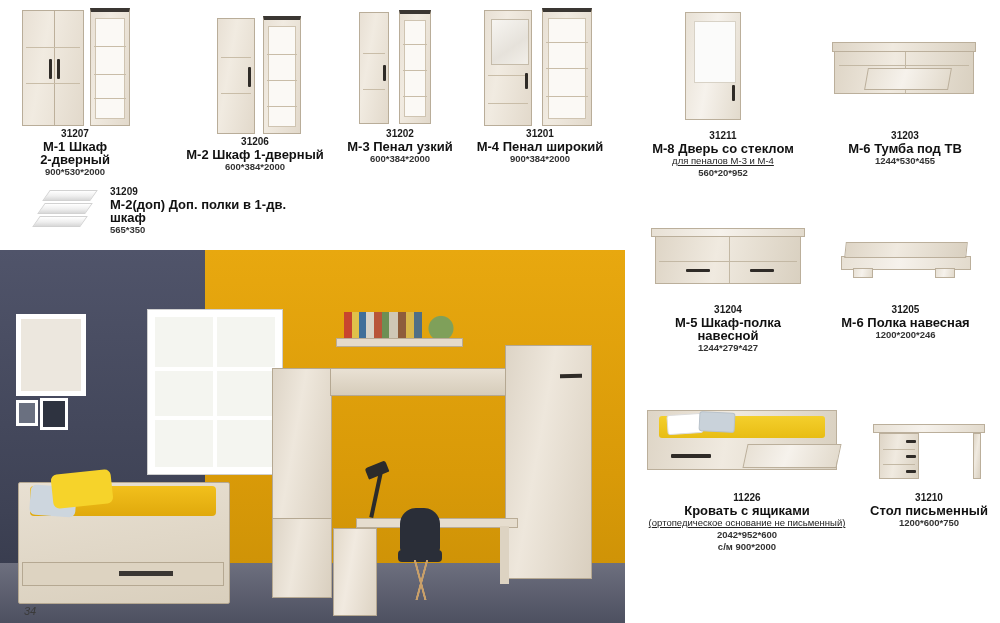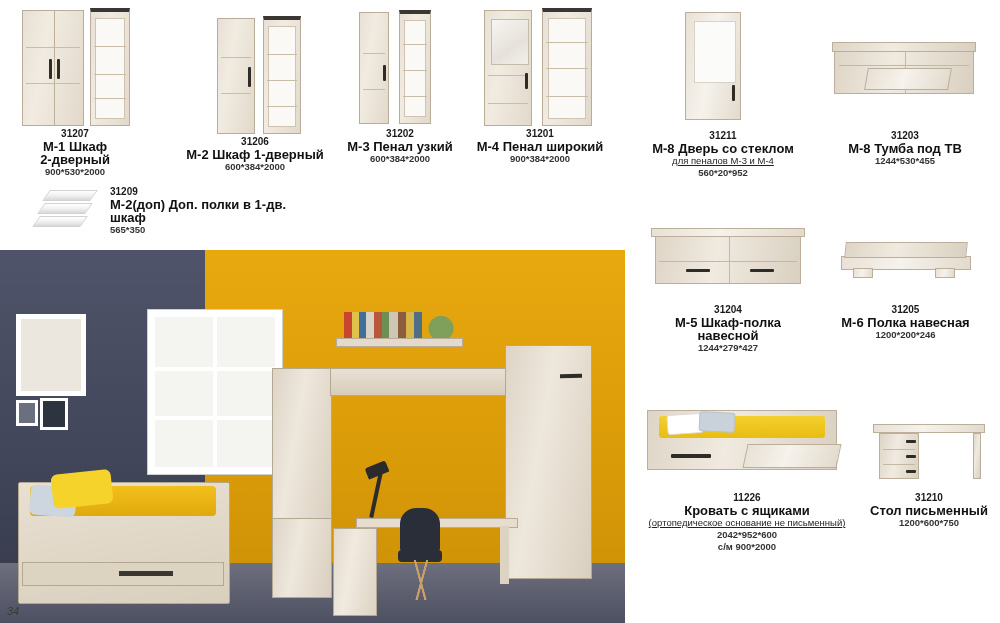--- a/index.html
+++ b/index.html
@@ -302,21 +302,21 @@
     position: absolute; left: 40px; top: 148px; width: 22px; height: 26px;
     background: #2e3340; border: 3px solid #ffffff;
   }
   .ph-frame3 {
     position: absolute; left: 16px; top: 150px; width: 16px; height: 20px;
     background: #6a7080; border: 3px solid #ffffff;
   }
 
   .page-num {
     position: absolute;
-    left: 7px;
+    left: 24px;
     bottom: 6px;
     font-size: 11px;
     color: #3a3a3a;
     font-style: italic;
   }
 
   
   .right-col {
     position: absolute;
     left: 625px;
@@ -535,21 +535,21 @@
     <div class="rc-cell" style="left:195px; top:8px; width:170px;">
       <div class="rc-art" style="height:122px;">
         <div class="box" style="left:14px; top:42px; width:140px; height:44px;">
           <div class="hline" style="left:4px; right:4px; top:14px;"></div>
           <div class="vline" style="left:70px; top:0; bottom:0;"></div>
         </div>
         <div class="box light" style="left:46px; top:60px; width:84px; height:22px; transform:skewX(-10deg);"></div>
         <div class="box" style="left:12px; top:34px; width:144px; height:10px;"></div>
       </div>
       <div class="code">31203</div>
-      <div class="name">М-8 Тумба под ТВ</div>
+      <div class="name">М-6 Тумба под ТВ</div>
       <div class="dims">1244*530*455</div>
     </div>
 
     <div class="rc-cell" style="left:18px; top:212px; width:170px;">
       <div class="rc-art" style="height:92px;">
         <div class="box" style="left:12px; top:22px; width:146px; height:50px;">
           <div class="hline" style="left:3px; right:3px; top:26px;"></div>
           <div class="vline" style="left:73px; top:0; bottom:0;"></div>
           <div class="hdl-dark" style="left:30px; top:34px; width:24px; height:3px;"></div>
           <div class="hdl-dark" style="left:94px; top:34px; width:24px; height:3px;"></div>

